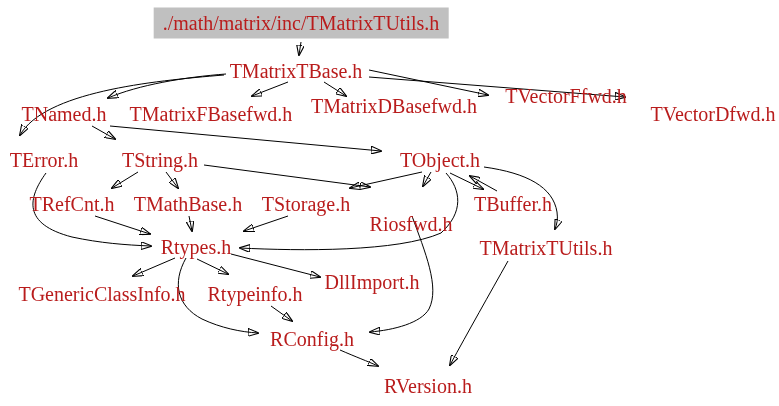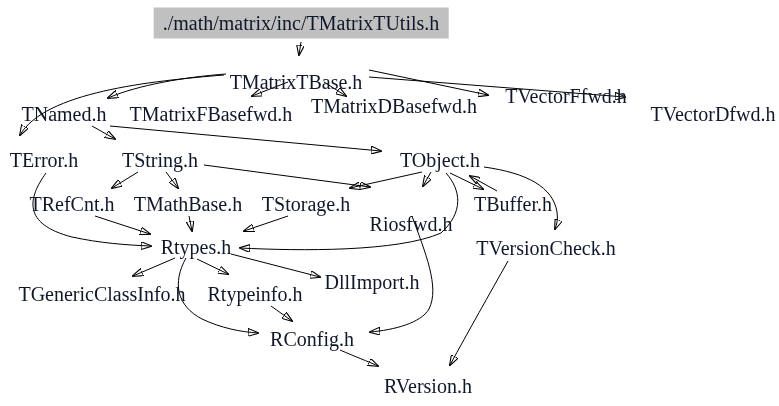--- a/index.html
+++ b/index.html
@@ -5,21 +5,21 @@
   html,body{margin:0;padding:0;background:#ffffff;}
   body{width:779px;height:406px;overflow:hidden;}
   .canvas{
     position:relative;width:779px;height:406px;background:#ffffff;
     font-family:"Liberation Serif","DejaVu Serif",serif;
   }
   .edges{position:absolute;left:0;top:0;width:779px;height:406px;}
   .edges path{fill:none;stroke:#000000;stroke-width:1;}
   .node{
     position:absolute;transform:translate(-50%,-50%);
-    font-size:20px;line-height:1;color:#0f172a;white-space:nowrap;
+    font-size:20px;line-height:1;color:#b91c1c;white-space:nowrap;
     cursor:pointer;
   }
   .node.root{
     background:#c0c0c0;padding:5px 9px 6px 9px;cursor:default;
   }
 </style>
 </head>
 <body>
 
 <div class="canvas">
@@ -57,35 +57,35 @@
         <path d="M197,259 L228,274" marker-end="url(#arrow)"></path>
         <path d="M231,254 L320,277" marker-end="url(#arrow)"></path>
         <path d="M186,258 C172,283 177,306 202,319 C221,328 241,332 258,333" marker-end="url(#arrow)"></path>
         <path d="M271,306 L292,321" marker-end="url(#arrow)"></path>
         <path d="M508,261 C490,293 468,332 450,365" marker-end="url(#arrow)"></path>
         <path d="M340,350 C356,357 367,361 378,366" marker-end="url(#arrow)"></path>
       </g>
   </svg>
   <div id="nodes-layer">
       <span class="node root" style="left: 301px; top: 23px;">./math/matrix/inc/TMatrixTUtils.h</span>
-      <span class="node" style="left: 296px; top: 71px; margin-top: 11px;">TMatrixTBase.h</span>
+      <span class="node" style="left: 296px; top: 71px;">TMatrixTBase.h</span>
       <span class="node" style="left: 64px; top: 114px; font-family: Liberation Serif, serif;">TNamed.h</span>
       <span class="node" style="left: 211px; top: 114px;">TMatrixFBasefwd.h</span>
       <span class="node" style="left: 394px; top: 106px;">TMatrixDBasefwd.h</span>
       <span class="node" style="left: 566px; top: 96px;">TVectorFfwd.h</span>
       <span class="node" style="left: 713px; top: 114px;">TVectorDfwd.h</span>
       <span class="node" style="left: 44px; top: 160px;">TError.h</span>
       <span class="node" style="left: 160px; top: 160px;">TString.h</span>
       <span class="node" style="left: 440px; top: 160px;">TObject.h</span>
       <span class="node" style="left: 72px; top: 204px;">TRefCnt.h</span>
       <span class="node" style="left: 188px; top: 204px;">TMathBase.h</span>
       <span class="node" style="left: 306px; top: 204px;">TStorage.h</span>
       <span class="node" style="left: 411px; top: 204px; margin-top: 20px;">Riosfwd.h</span>
       <span class="node" style="left: 513px; top: 204px;">TBuffer.h</span>
       <span class="node" style="left: 196px; top: 247px;">Rtypes.h</span>
-      <span class="node" style="left: 546px; top: 248px;">TVersionCheck.h</span>
+      <span class="node" style="left: 546px; top: 248px;">TMatrixTUtils.h</span>
       <span class="node" style="left: 102px; top: 294px; text-align: center;">TGenericClassInfo.h</span>
       <span class="node" style="left: 255px; top: 294px;">Rtypeinfo.h</span>
       <span class="node" style="left: 372px; top: 282px;">DllImport.h</span>
       <span class="node" style="left: 312px; top: 339px;">RConfig.h</span>
       <span class="node" style="left: 428px; top: 386px;">RVersion.h</span>
     </div>
 </div>
 
 </body></html>

